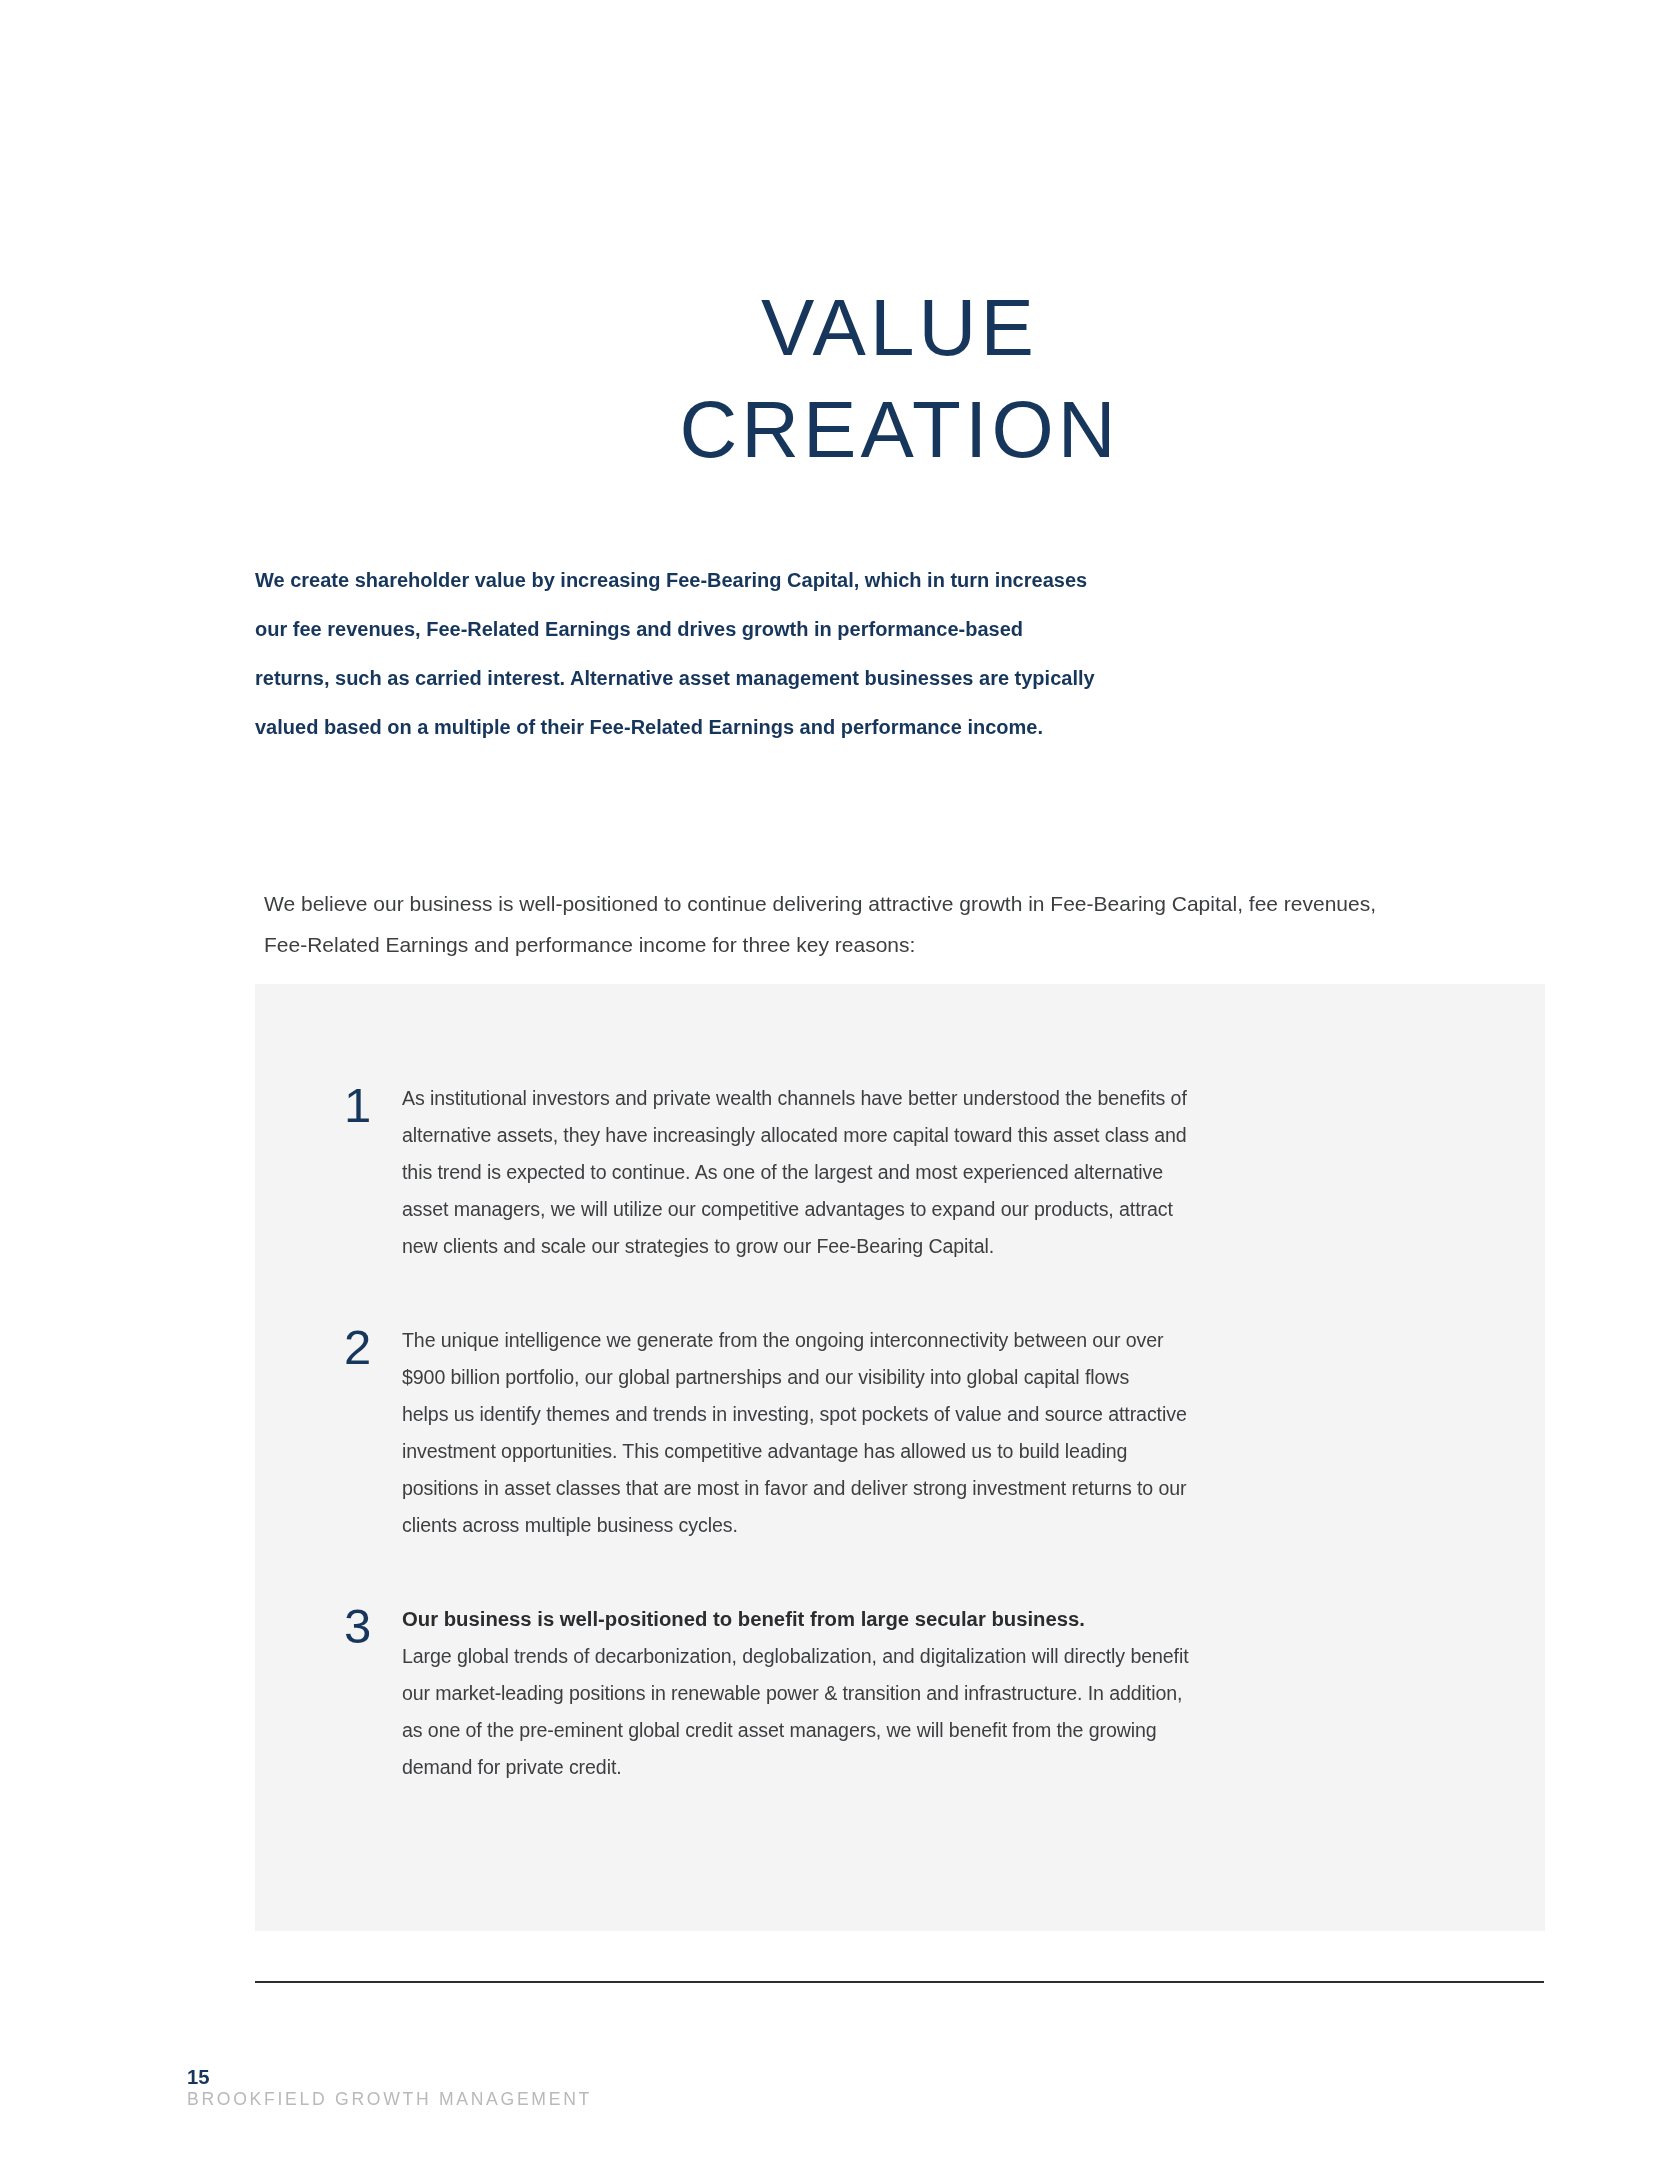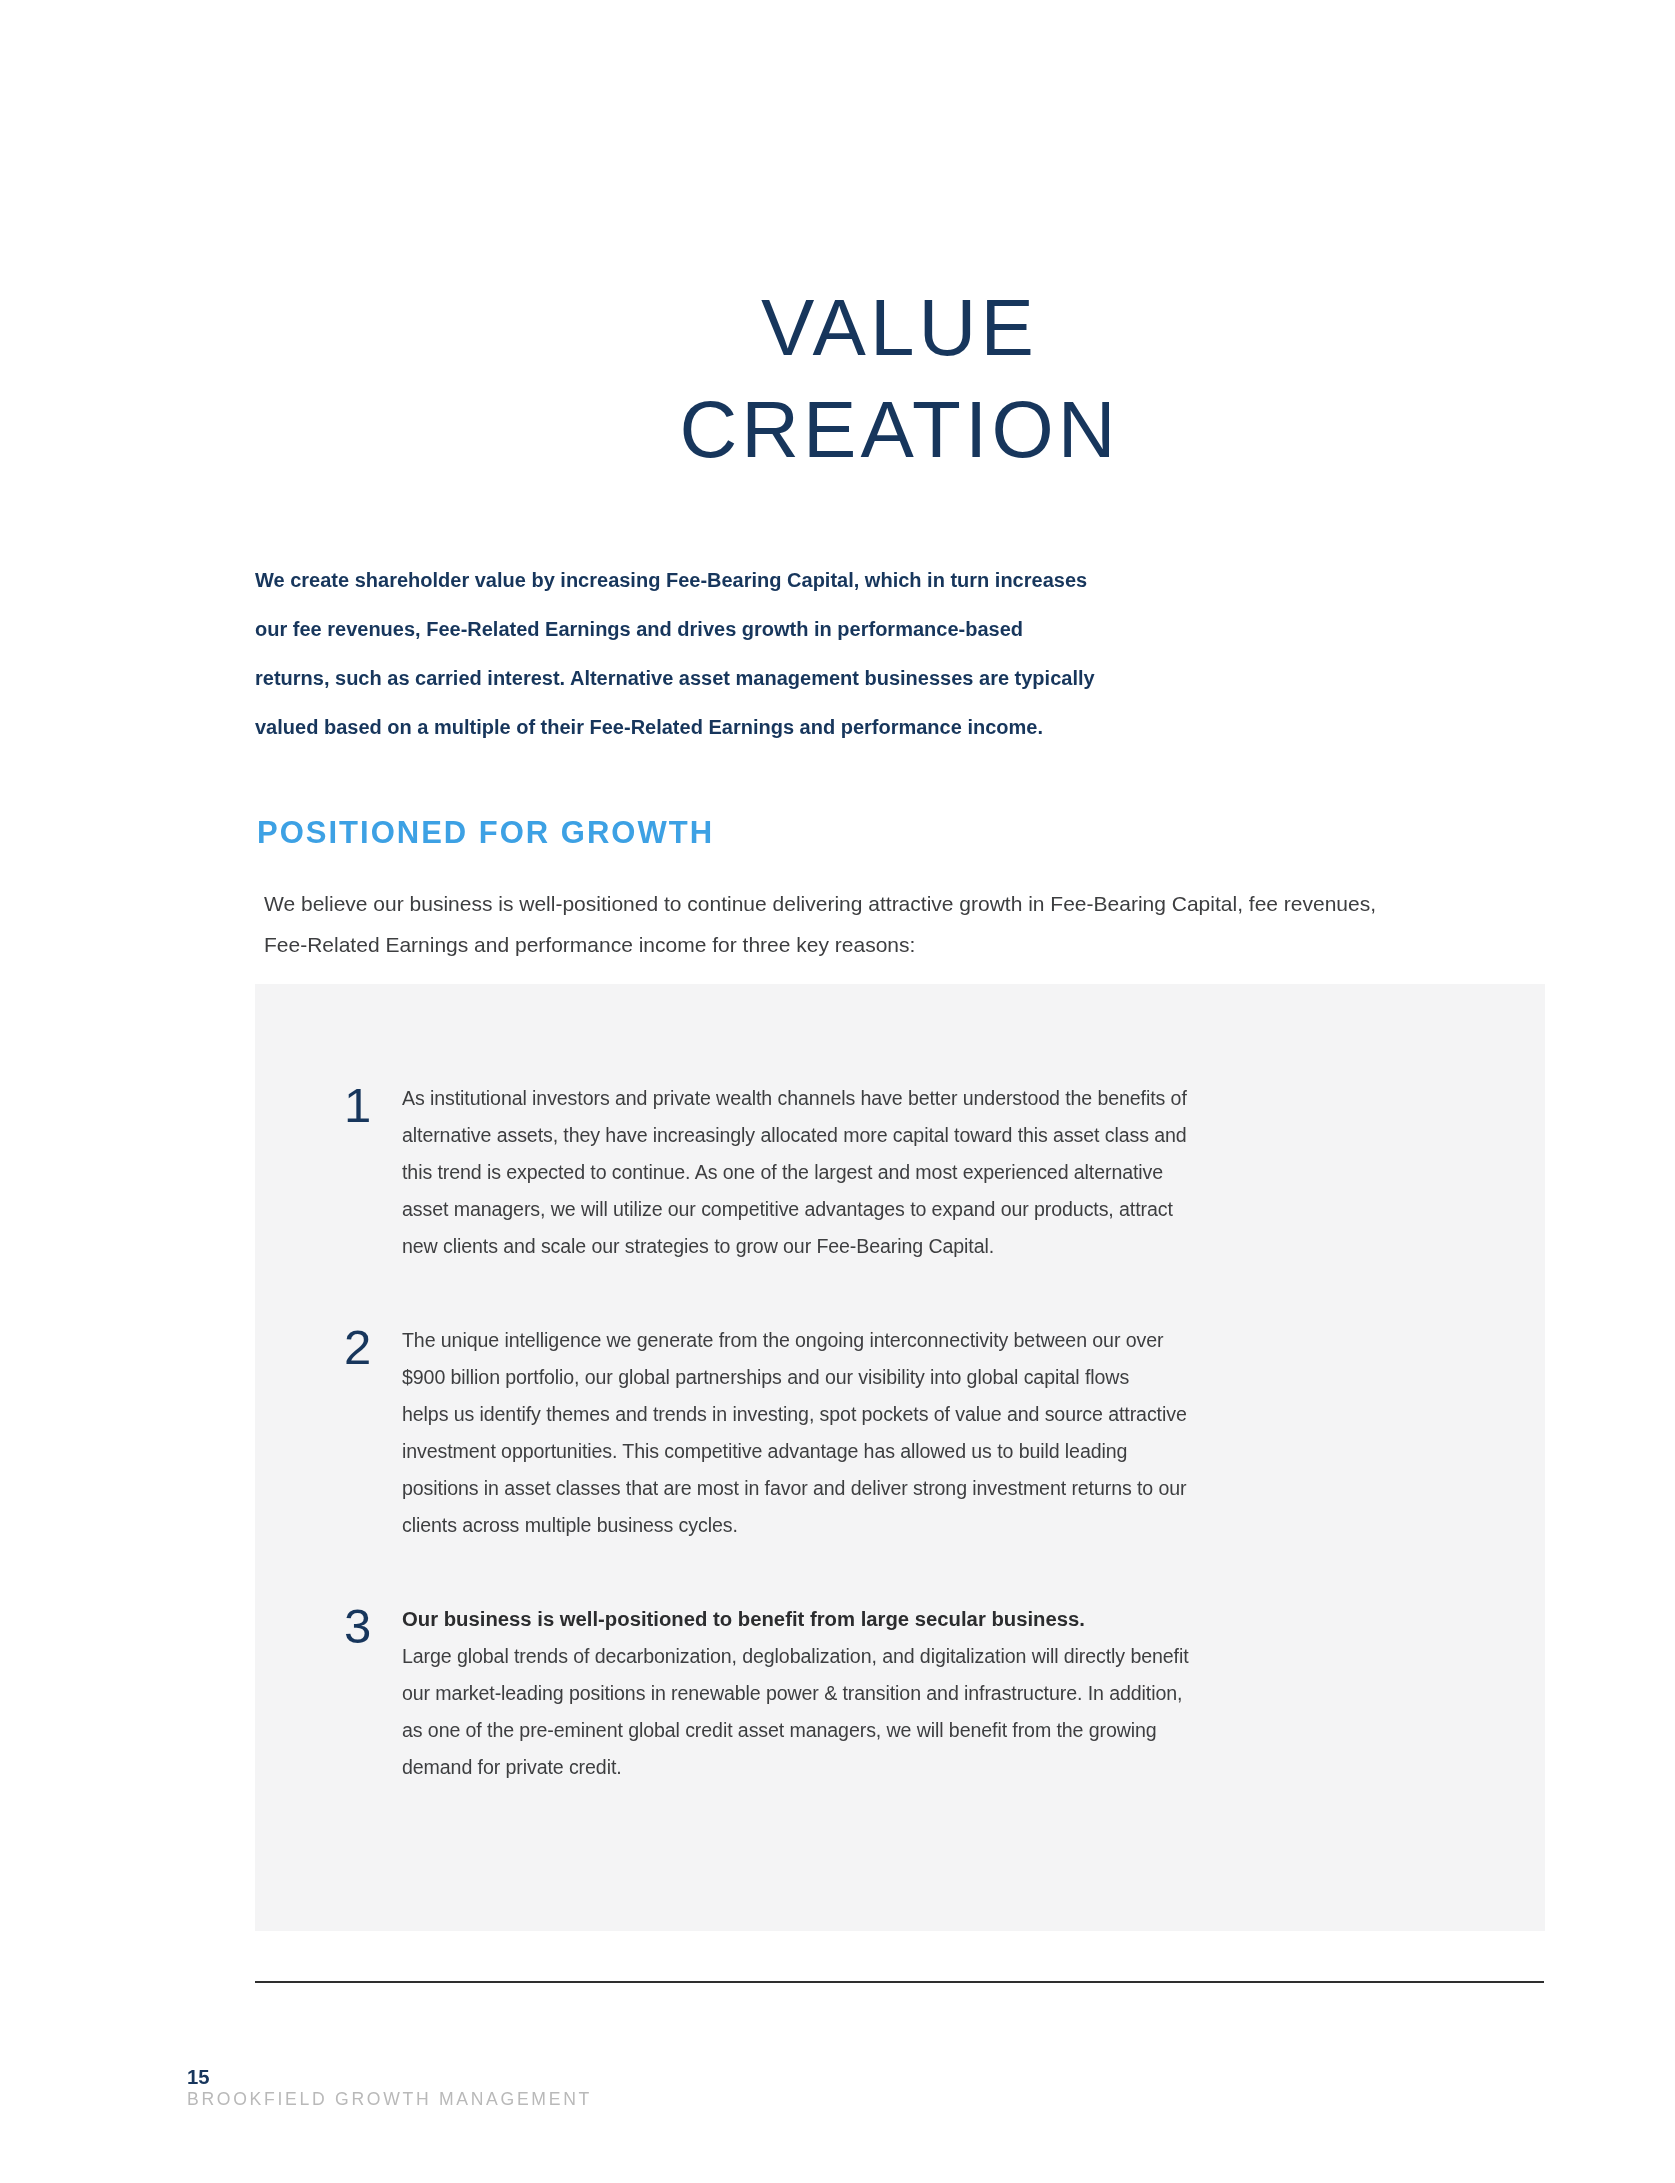--- a/index.html
+++ b/index.html
@@ -137,21 +137,20 @@
 <div class="page">
 
   <h1 class="doc-title">VALUE
 CREATION</h1>
 
   <p class="intro">We create shareholder value by increasing Fee-Bearing Capital, which in turn increases
 our fee revenues, Fee-Related Earnings and drives growth in performance-based
 returns, such as carried interest. Alternative asset management businesses are typically
 valued based on a multiple of their Fee-Related Earnings and performance income.</p>
 
-  <h2 class="section-heading">POSITIONED FOR GROWTH</h2>
 
   <p class="section-lead">We believe our business is well-positioned to continue delivering attractive growth in Fee-Bearing Capital, fee revenues,
 Fee-Related Earnings and performance income for three key reasons:</p>
 
   <div class="reasons-panel">
 
     <div class="reason">
       <div class="reason-number">1</div>
       <div class="reason-text">
         <div class="reason-body">As institutional investors and private wealth channels have better understood the benefits of

